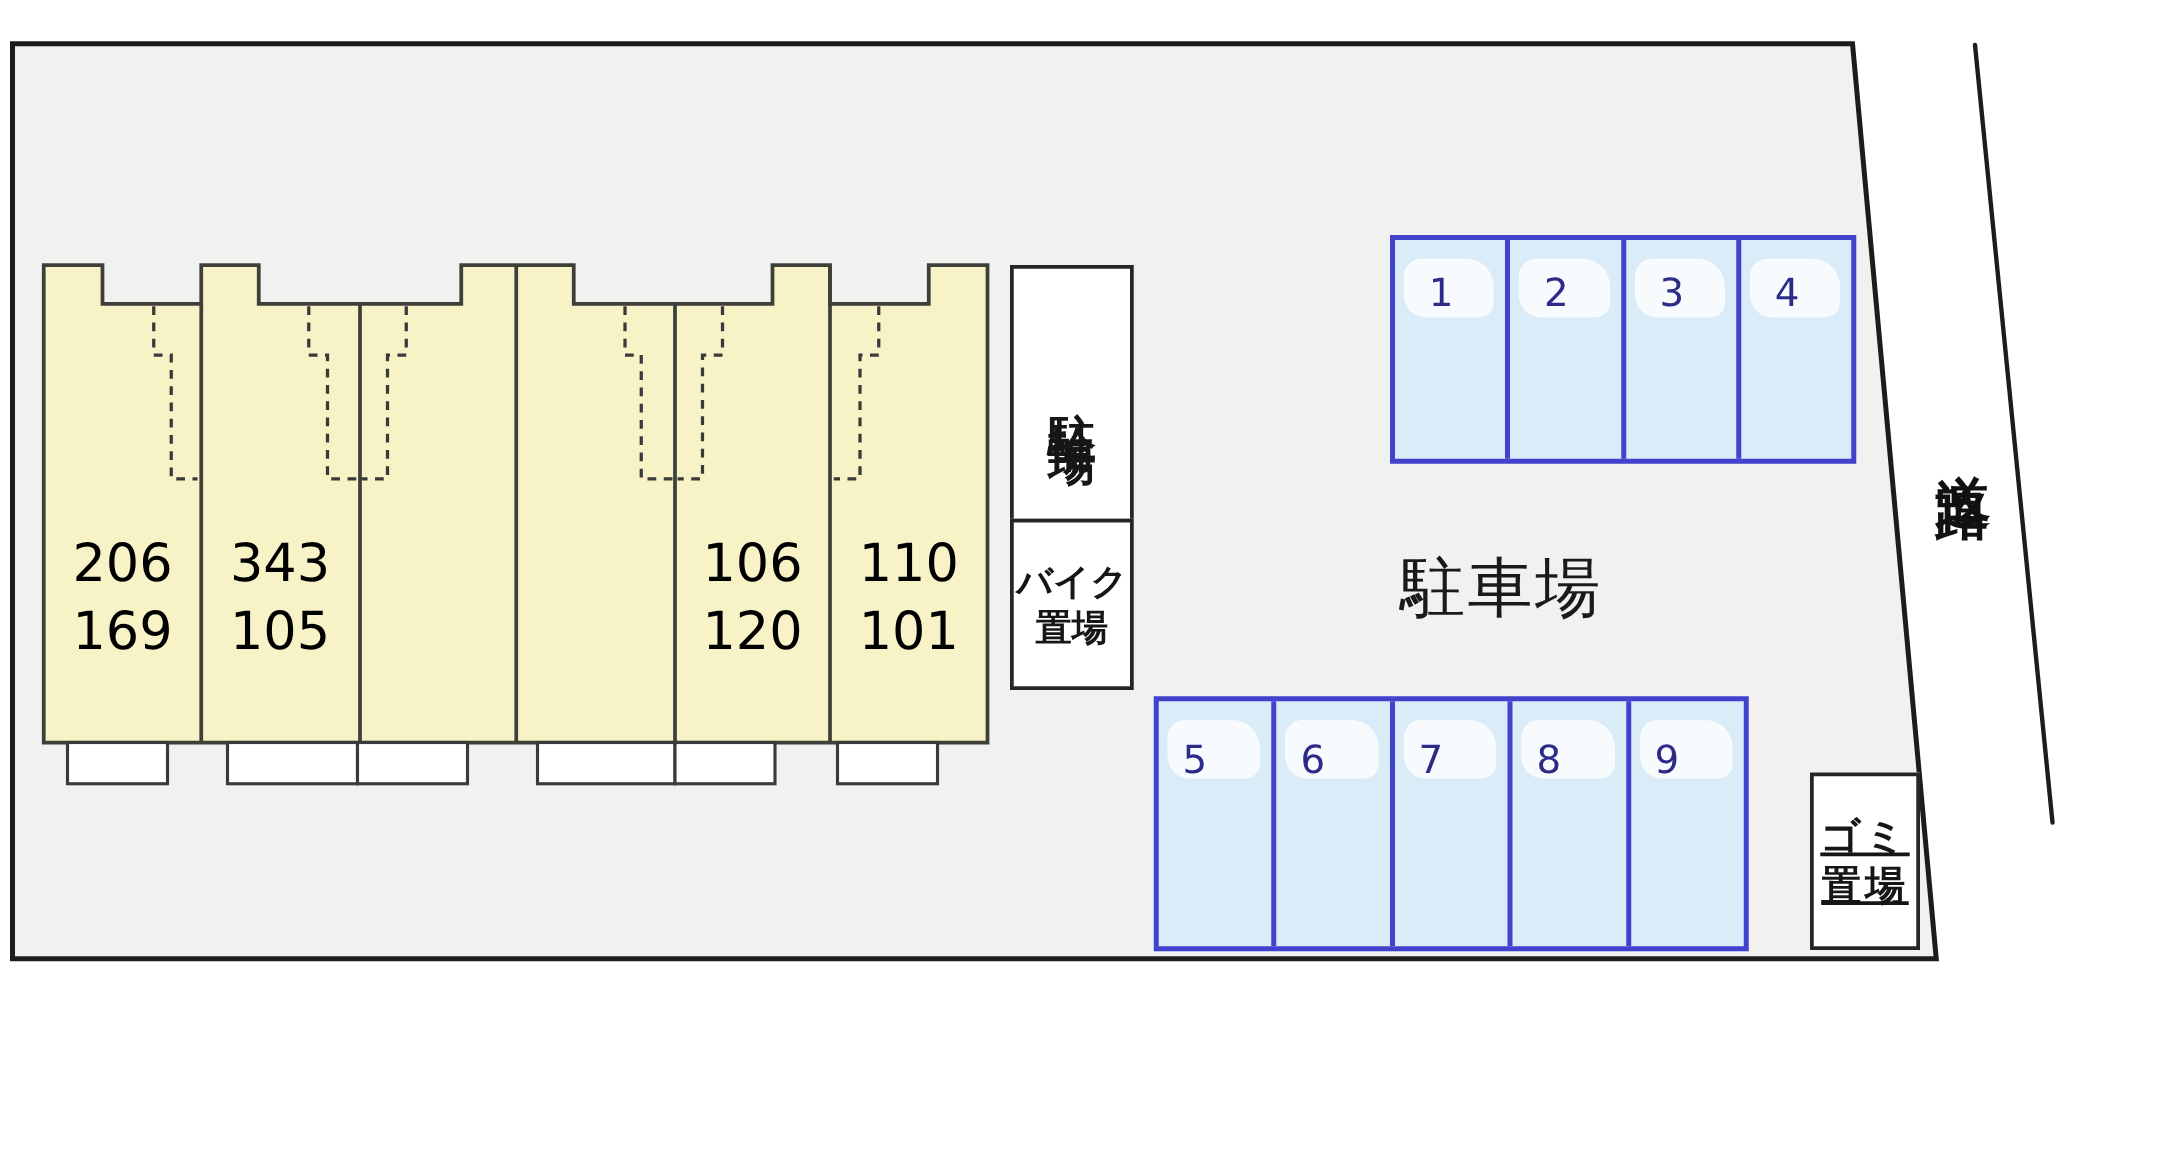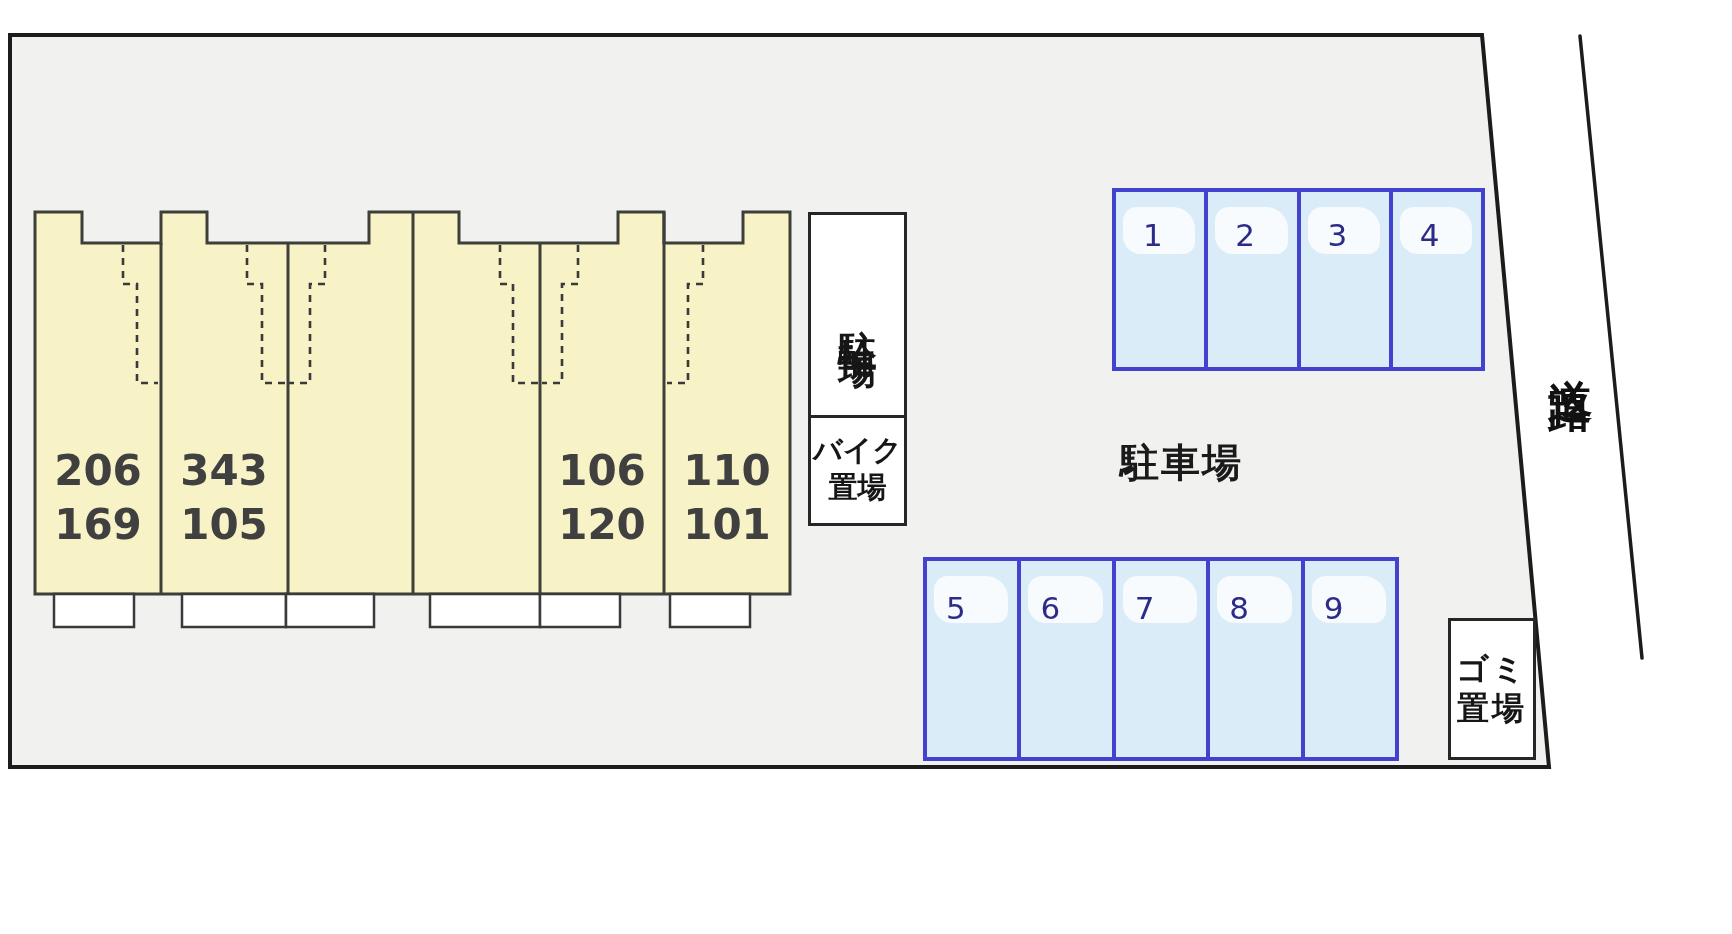--- a/index.html
+++ b/index.html
@@ -4,45 +4,45 @@
 <style>
   html,body { margin:0; padding:0; background:#ffffff; }
   #canvas {
     position:relative; width:1732px; height:934px; background:#ffffff;
     font-family:"DejaVu Sans","Liberation Sans",sans-serif; overflow:hidden;
   }
   #plan-svg { position:absolute; left:0; top:0; }
 
   
   .unit-label {
-    position:absolute; top:444px; width:112px; text-align:center;
-    font-size:42px; line-height:54px; font-weight:700; color:#404040;
+    position:absolute; top:424px; width:112px; text-align:center;
+    font-size:42px; line-height:54px; font-weight:400; color:#000000;
   }
 
   
   .svc-box {
     position:absolute; background:#ffffff; border:3px solid #262626;
     box-sizing:border-box; display:flex; align-items:center; justify-content:center;
     color:#161616;
   }
   #bicycle-box   { left:808px; top:212px; width:99px; height:206px; }
-  #bike-box      { left:808px; top:415px; width:99px; height:111px;font-family:Liberation Mono, monospace; }
-  #garbage-box   { left:1448px; top:618px; width:88px; height:142px; }
+  #bike-box      { left:808px; top:415px; width:99px; height:137px; }
+  #garbage-box   { left:1448px; top:618px; width:88px; height:142px;text-decoration:underline; }
 
   .vtext {
     writing-mode:vertical-rl; text-orientation:upright;
     font-size:38px; font-weight:600; letter-spacing:11px; line-height:1;
   }
   .two-line { text-align:center; font-weight:600; }
   #bike-box .two-line   { font-size:29px; line-height:37px; }
   #garbage-box .two-line{ font-size:32px; line-height:39px; letter-spacing:3px; }
 
   
   #parkinglot-label {
-    position:absolute; left:1120px; top:436px; font-size:39px; font-weight:700;
+    position:absolute; left:1120px; top:436px; font-size:52px; font-weight:400;
     color:#1a1a1a; letter-spacing:2px; white-space:nowrap;
   }
 
   
   #road-label {
     position:absolute; left:1540px; top:344px;
     writing-mode:vertical-rl; text-orientation:upright;
     font-size:45px; font-weight:600; color:#111; letter-spacing:8px;
   }
 

